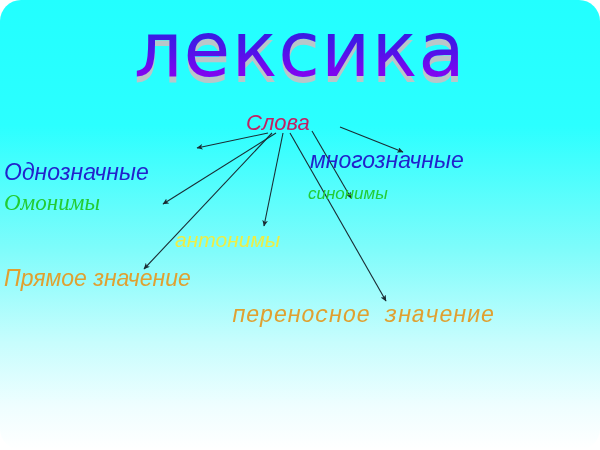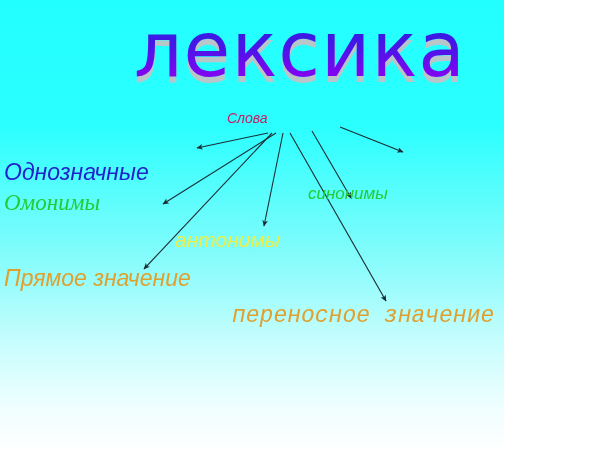--- a/index.html
+++ b/index.html
@@ -7,30 +7,31 @@
     padding: 0;
   }
   body {
     width: 600px;
     height: 450px;
     overflow: hidden;
     font-family: "Liberation Sans", sans-serif;
   }
   #slide {
     position: relative;
-    width: 504px;
+    width: 600px;
     height: 450px;
     background: linear-gradient(to bottom,
         #22ffff 0%,
         #2bffff 28%,
         #7dfcfb 55%,
         #c7fdfd 76%,
         #eefeff 90%,
         #ffffff 100%);
     overflow: hidden;
+    border-radius: 21px;
   }
 
   
   #title-wrap {
     position: absolute;
     left: 0;
     top: 2px;
     width: 600px;
     height: 100px;
     text-align: center;
@@ -66,21 +67,21 @@
   }
 
   
   .label {
     position: absolute;
     font-family: "Liberation Sans", sans-serif;
     font-style: italic;
     white-space: nowrap;
     user-select: none;
   }
-  #label-slova      { left: 227px; top: 110px; font-size: 14px; color: #c32063; }
+  #label-slova      { left: 246px; top: 110px; font-size: 22px; color: #c32063; }
   #label-odno       { left:   4px; top: 159px; font-size: 23px; color: #2222cc; }
   #label-mnogo      { left: 310px; top: 147px; font-size: 23px; color: #2222cc; }
   #label-omonimy    { left:   4px; top: 190px; font-size: 23px; color: #22cc33; font-family: Liberation Serif, serif; }
   #label-sinonimy   { left: 308px; top: 184px; font-size: 17px; color: #22cc33; }
   #label-antonimy   { left: 160px; top: 228px; font-size: 21px; color: #eeee44; }
   #label-pryamoe    { left:   4px; top: 265px; font-size: 23px; color: #e0a030; }
   #label-perenosnoe { left: 232px; top: 303px; font-size: 23px; color: #e0a030; font-family: Liberation Mono, monospace; }
 
   
   #arrows {
@@ -114,19 +115,20 @@
         <line x1="276" y1="133" x2="163" y2="204" marker-end="url(#ah)"></line>
         <line x1="312" y1="131" x2="351" y2="198" marker-end="url(#ah)"></line>
         <line x1="283" y1="133" x2="264" y2="226" marker-end="url(#ah)"></line>
         <line x1="272" y1="133" x2="144" y2="269" marker-end="url(#ah)"></line>
         <line x1="290" y1="133" x2="386" y2="301" marker-end="url(#ah)"></line>
       </g>
   </svg>
 
   <div class="label" id="label-slova" style="color: rgb(195, 32, 99);">Слова</div>
   <div class="label" id="label-odno" style="color: rgb(34, 34, 204);">Однозначные</div>
+  <div class="label" id="label-mnogo" style="color: rgb(34, 34, 204);">многозначные</div>
   <div class="label" id="label-omonimy" style="color: rgb(34, 204, 51);">Омонимы</div>
   <div class="label" id="label-sinonimy" style="color: rgb(34, 204, 51);">синонимы</div>
   <div class="label" id="label-antonimy" style="color: rgb(238, 238, 68); margin-left: 15px;">антонимы</div>
   <div class="label" id="label-pryamoe" style="color: rgb(224, 160, 48);">Прямое значение</div>
   <div class="label" id="label-perenosnoe" style="color: rgb(224, 160, 48);">переносное значение</div>
 
 </div>
 
 </body></html>

